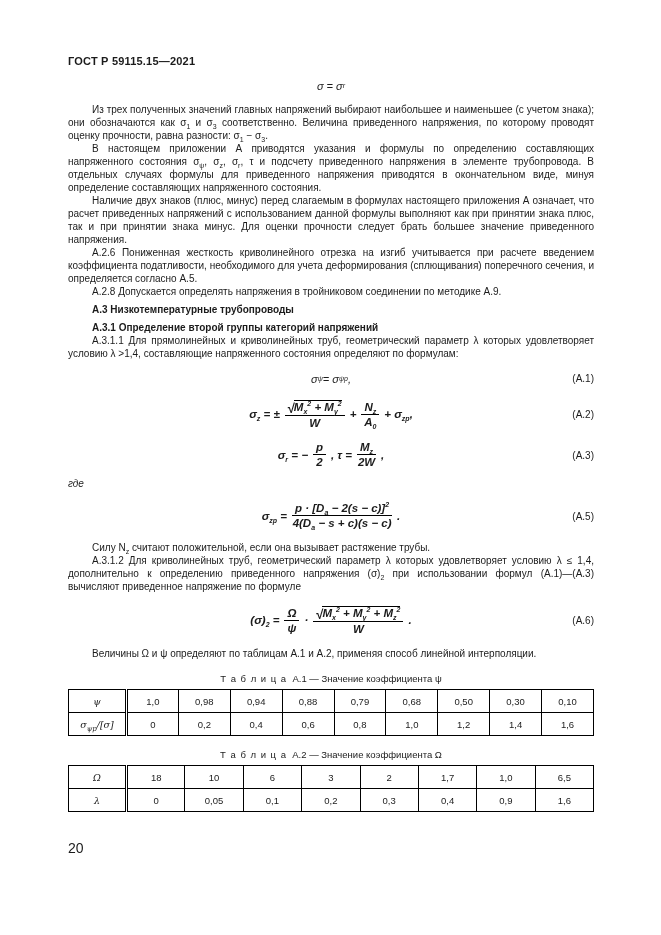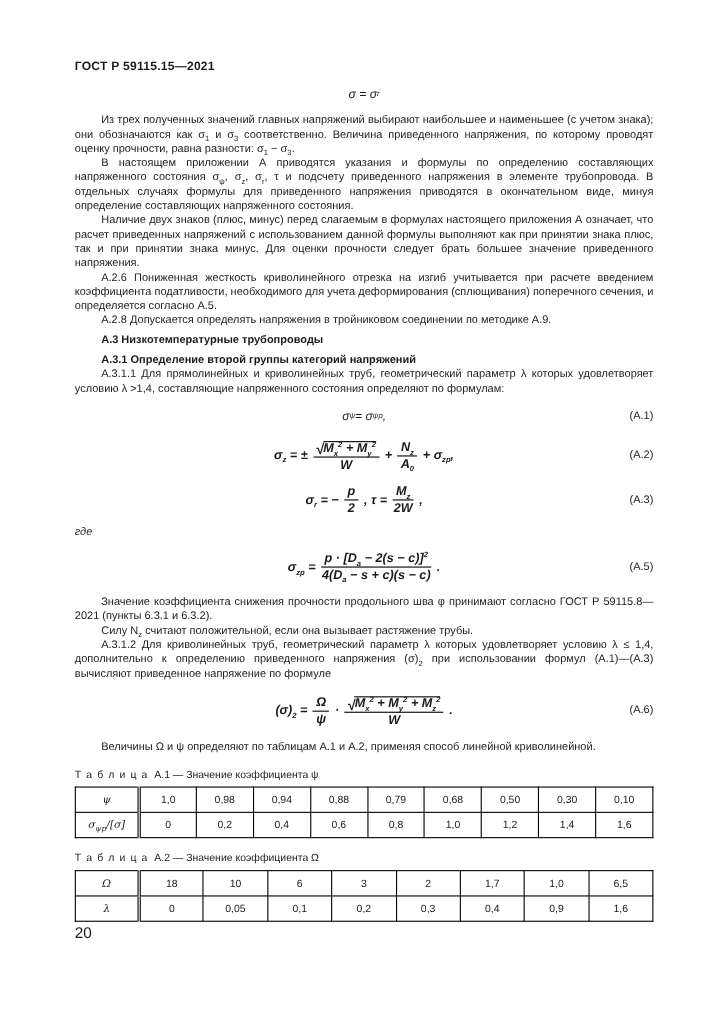--- a/index.html
+++ b/index.html
@@ -25,21 +25,21 @@
   .eq-label{position:absolute;right:0;top:50%;transform:translateY(-50%);
       font-size:10px;font-style:normal;font-weight:normal;font-family:"Liberation Sans",sans-serif;text-align:right;}
   .frac{display:inline-flex;flex-direction:column;align-items:center;vertical-align:middle;margin:0 3px;}
   .num{display:block;border-bottom:1.2px solid #000;padding:0 3px 1px;}
   .den{display:block;padding-top:1px;}
   .rt{font-style:normal;font-size:13px;position:relative;top:2px;margin-right:-1px;}
   .ol{border-top:1px solid #000;padding-top:0;}
   .eq .gap{margin:0 2px;}
 
   
-  .tbl-caption{font-size:9.5px;margin:13px 0 5px;text-indent:0;}
+  .tbl-caption{font-size:9.5px;margin:13px 0 5px;text-indent:0;text-align:center;}
   .cap-word{letter-spacing:1px;}
   table.gtable{border-collapse:collapse;width:100%;table-layout:fixed;margin:0;}
   table.gtable td{border:1px solid #000;text-align:center;font-size:9.5px;
       height:20px;padding:1px 2px;vertical-align:middle;}
   table.gtable td.lbl{border-right:3px double #000;
       font-family:"DejaVu Serif","Liberation Serif",serif;font-style:italic;}
   table.a1 td.lbl{width:52px;}
   table.a2 td.lbl{width:52px;}
 
   .page-number{position:absolute;left:68px;top:840px;font-size:14px;}
@@ -112,42 +112,41 @@
       <span class="gap">σ<sub>zp</sub> =</span>
       <span class="frac">
         <span class="num">p · [D<sub>a</sub> − 2(s − c)]<sup>2</sup></span>
         <span class="den">4(D<sub>a</sub> − s + c)(s − c)</span>
       </span>
       <span class="gap">.</span>
     </span>
     <span class="eq-label">(А.5)</span>
   </div>
 
-  <p class="para">Значение коэффициента снижения прочности продольного шва φ принимают согласно ГОСТ Р 59115.8—2021 (пункты 6.3.1 и 6.3.2).</p>
   <p class="para">Силу N<sub>z</sub> считают положительной, если она вызывает растяжение трубы.</p>
   <p class="para">А.3.1.2 Для криволинейных труб, геометрический параметр λ которых удовлетворяет условию λ ≤ 1,4, дополнительно к определению приведенного напряжения (σ)<sub>2</sub> при использовании формул (А.1)—(А.3) вычисляют приведенное напряжение по формуле</p>
 
   <div class="eq-row tall">
     <span class="eq">
       <span class="gap">(σ)<sub>2</sub> =</span>
       <span class="frac">
         <span class="num">Ω</span>
         <span class="den">ψ</span>
       </span>
       <span class="gap">·</span>
       <span class="frac">
         <span class="num"><span class="rt">√</span><span class="ol">M<sub>x</sub><sup>2</sup> + M<sub>y</sub><sup>2</sup> + M<sub>z</sub><sup>2</sup></span></span>
         <span class="den">W</span>
       </span>
       <span class="gap">.</span>
     </span>
     <span class="eq-label">(А.6)</span>
   </div>
 
-  <p class="para">Величины Ω и ψ определяют по таблицам А.1 и А.2, применяя способ линейной криволинейной.</p>
+  <p class="para">Величины Ω и ψ определяют по таблицам А.1 и А.2, применяя способ линейной интерполяции.</p>
 
   <div class="tbl-caption">
     <span class="cap-word">Т а б л и ц а</span>&nbsp;&nbsp;<span>А.1 — Значение коэффициента ψ</span>
   </div>
   <table class="gtable a1">
     <tbody>
         <tr>
       <td class="lbl">ψ</td>
       <td>1,0</td>
       <td>0,98</td>

